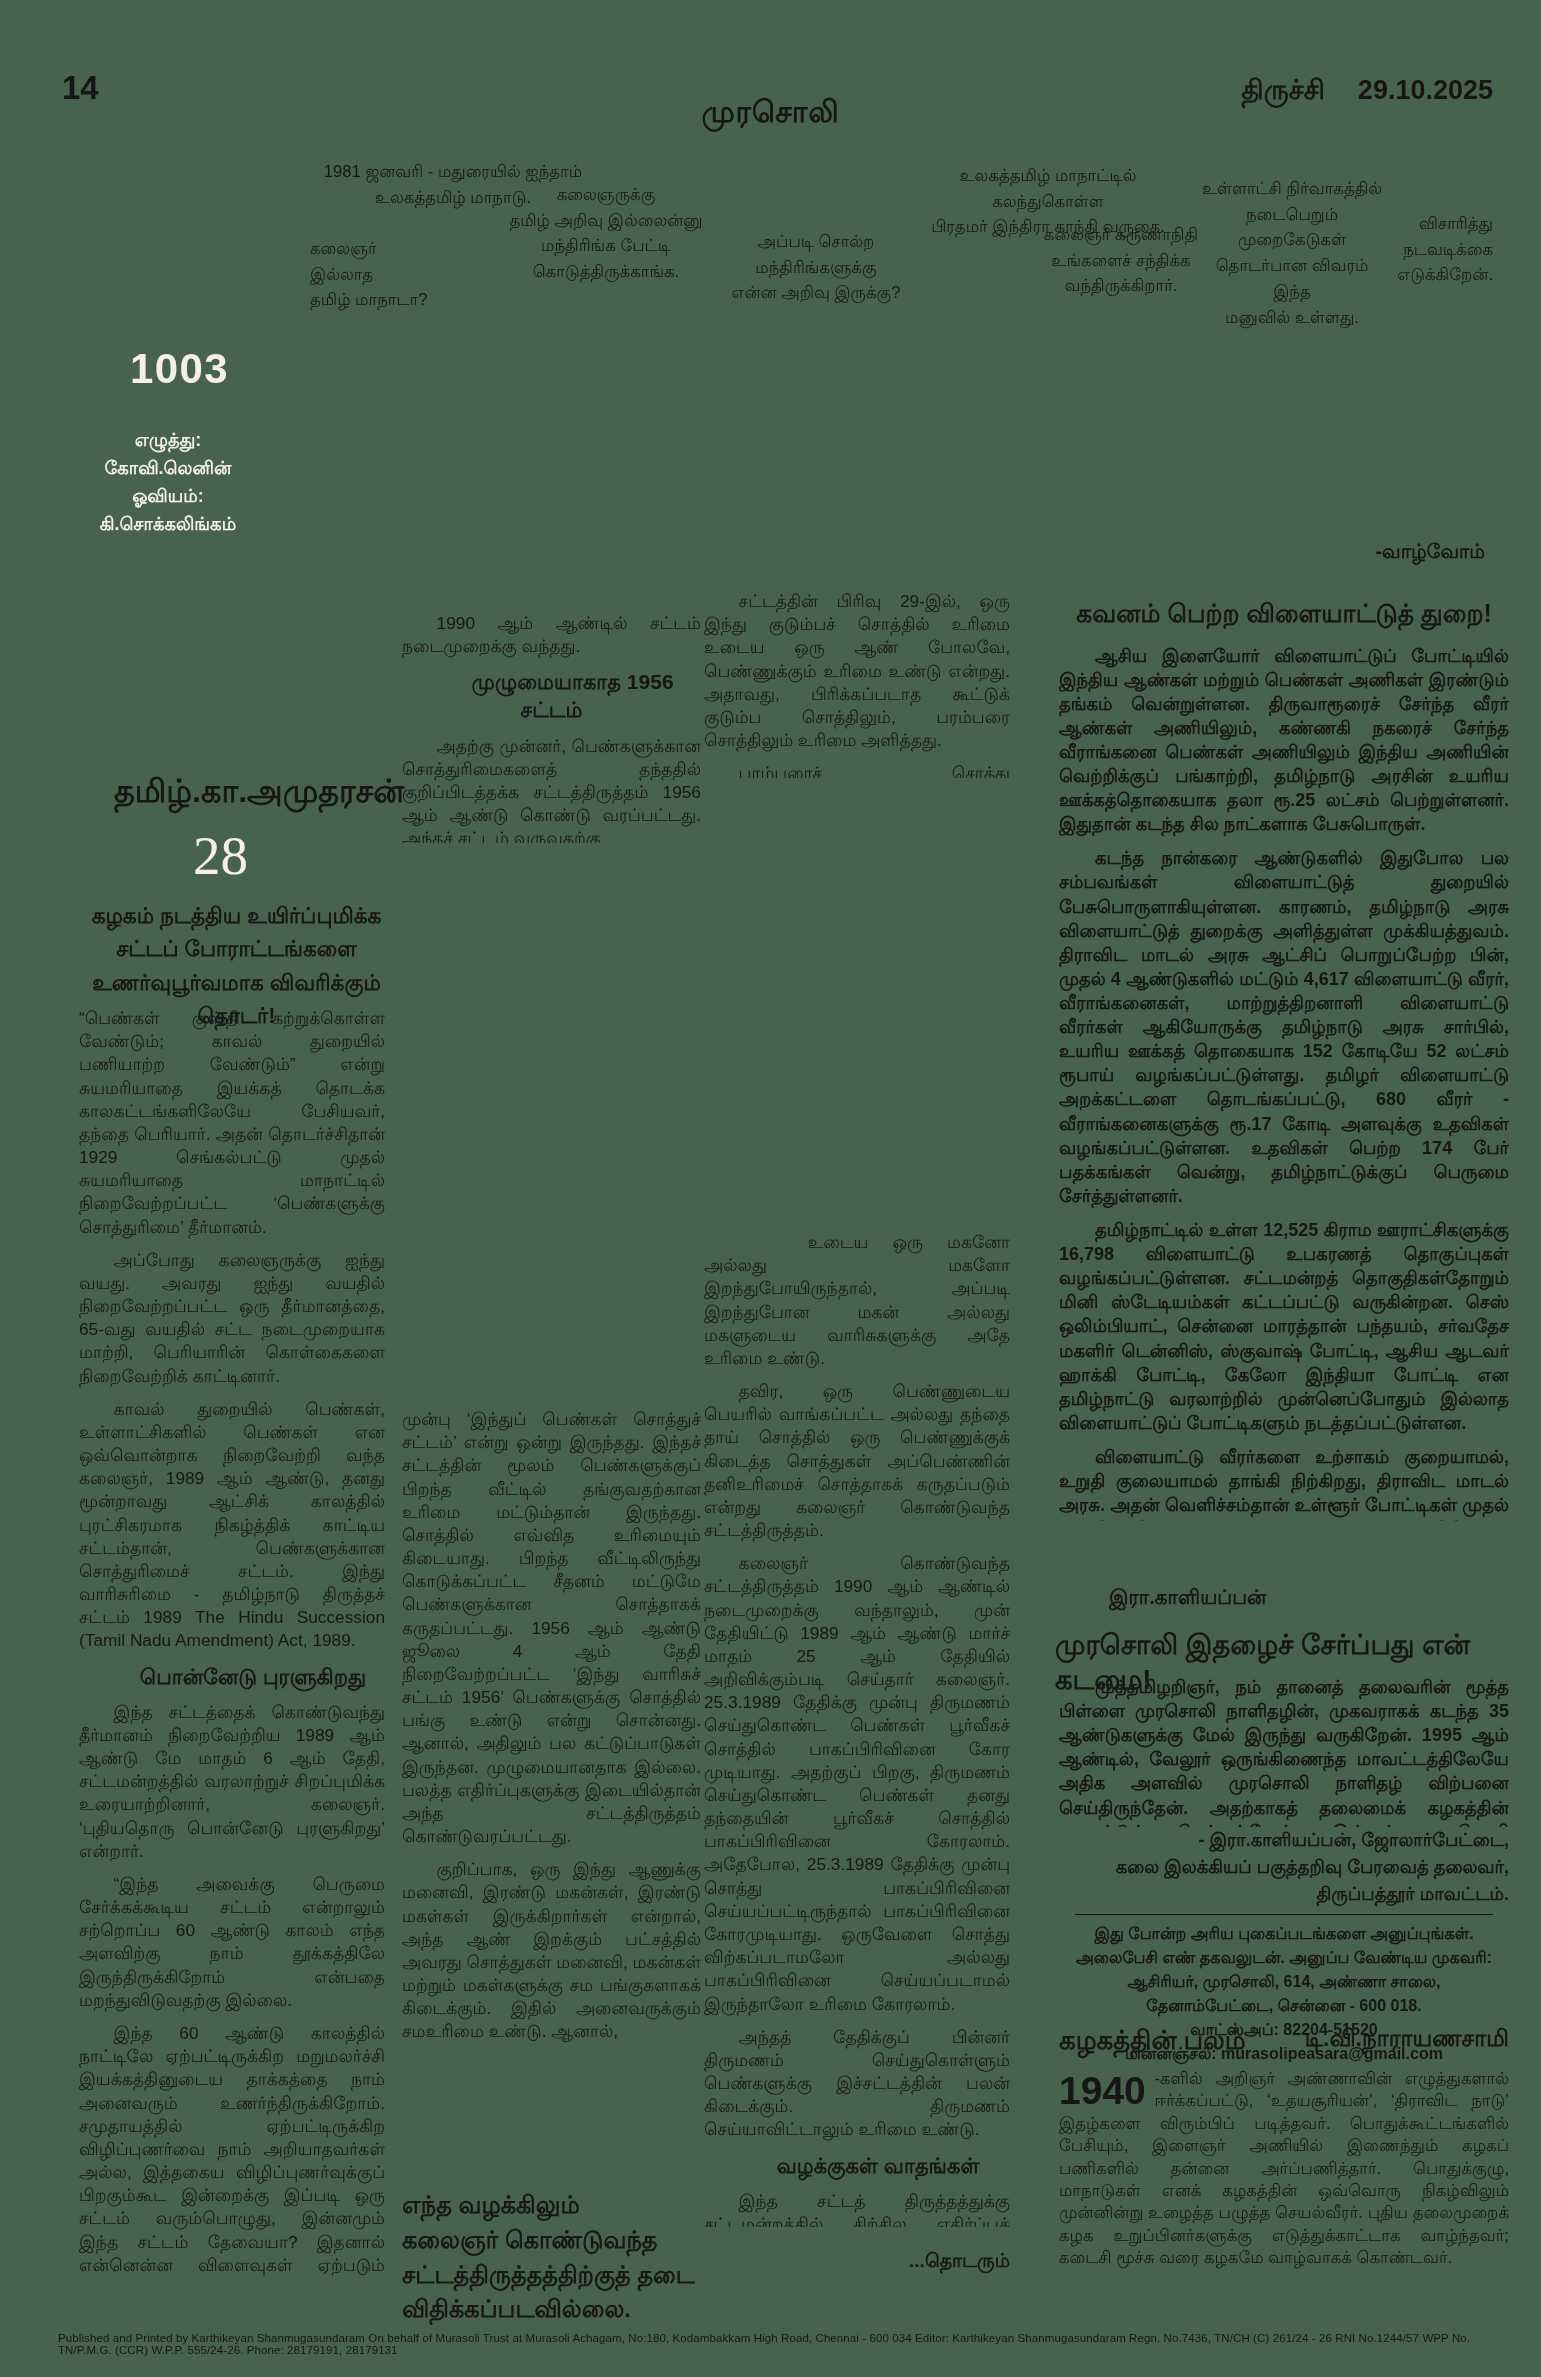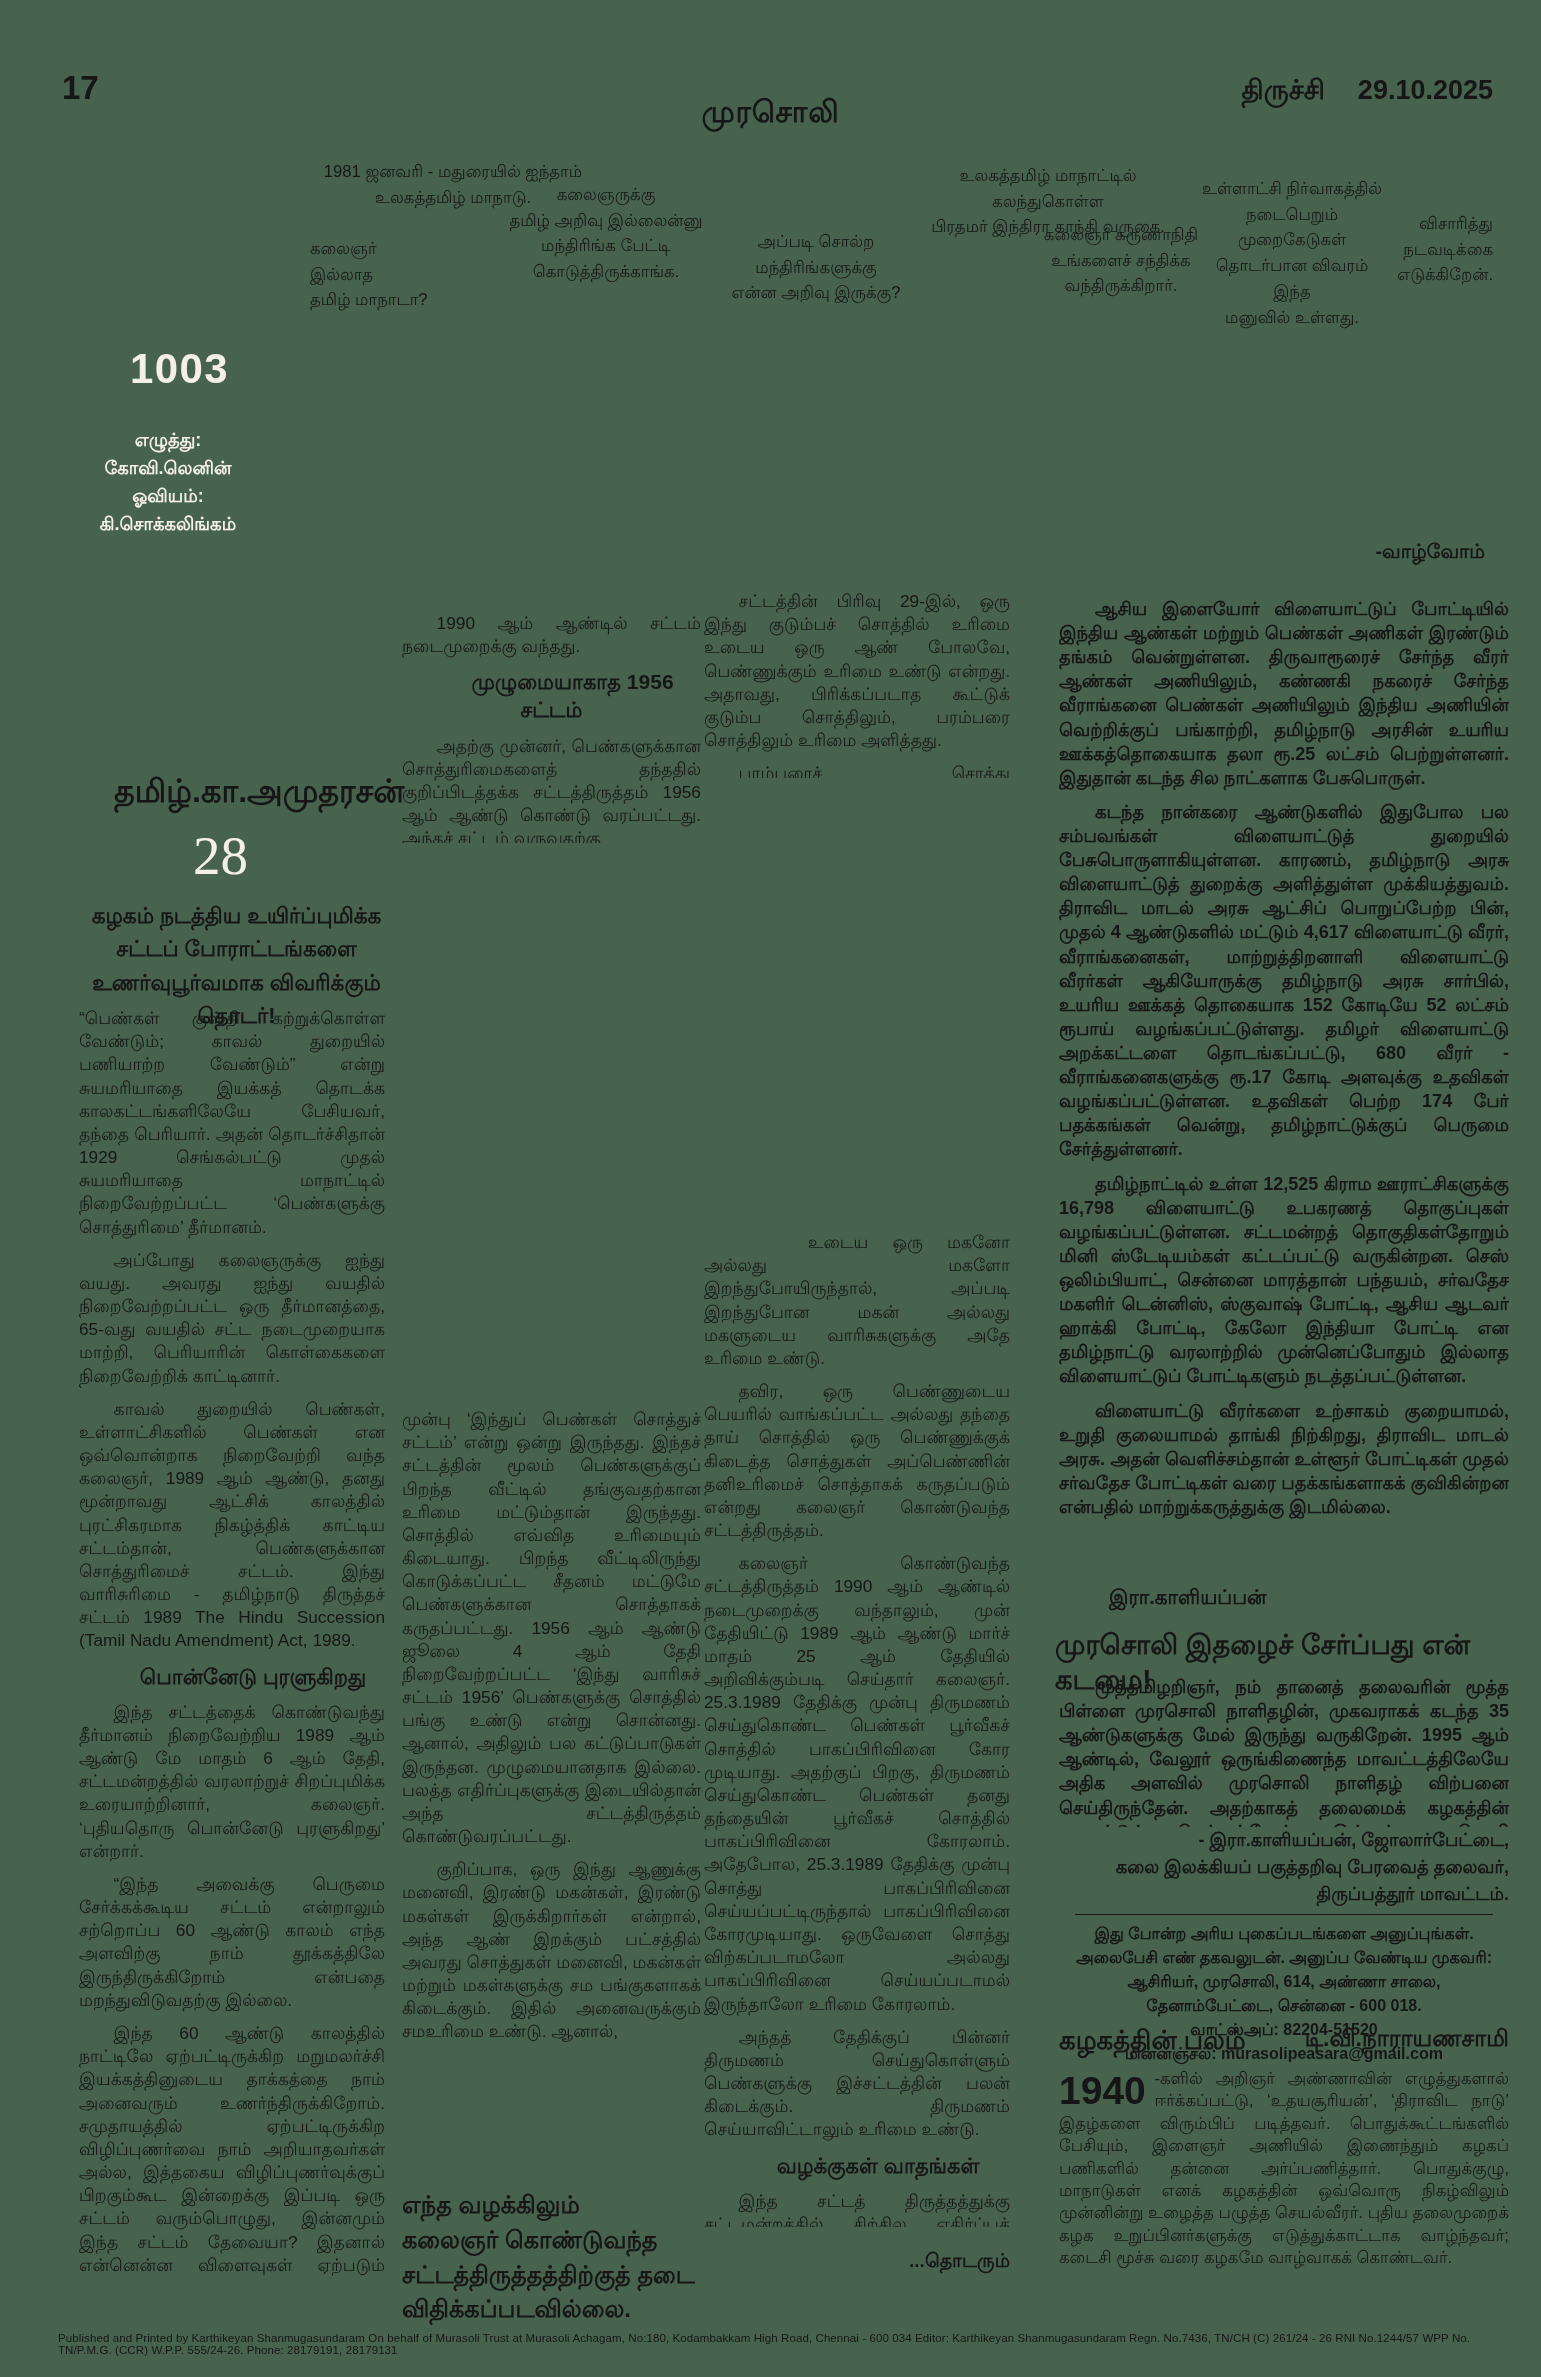--- a/index.html
+++ b/index.html
@@ -77,21 +77,21 @@
   .dropcap{float:left;font-size:39px;font-weight:bold;line-height:1;margin:2.9px 8.7px 0 0;}
 
   
   .footer{left:58px;top:2332px;width:1436px;font-size:11.5px;letter-spacing:0.1px;}
 </style>
 </head>
 <body>
 
 <div id="page">
 
-  <div class="abs hdr-num">17</div>
+  <div class="abs hdr-num">14</div>
   <div class="abs hdr-mast">முரசொலி</div>
   <div class="abs hdr-right">
     <span class="hdr-edition">திருச்சி</span><span>29.10.2025</span>
   </div>
 
   <div class="abs cap cap1 prelines">1981 ஜனவரி - மதுரையில் ஐந்தாம்
 உலகத்தமிழ் மாநாடு.</div>
   <div class="abs cap cap2 prelines">கலைஞருக்கு
 தமிழ் அறிவு இல்லைன்னு
 மந்திரிங்க பேட்டி
@@ -163,20 +163,21 @@
     <p>தவிர, ஒரு பெண்ணுடைய பெயரில் வாங்கப்பட்ட அல்லது தந்தை தாய் சொத்தில் ஒரு பெண்ணுக்குக் கிடைத்த சொத்துகள் அப்பெண்ணின் தனிஉரிமைச் சொத்தாகக் கருதப்படும் என்றது கலைஞர் கொண்டுவந்த சட்டத்திருத்தம்.</p>
     <p>கலைஞர் கொண்டுவந்த சட்டத்திருத்தம் 1990 ஆம் ஆண்டில் நடைமுறைக்கு வந்தாலும், முன் தேதியிட்டு 1989 ஆம் ஆண்டு மார்ச் மாதம் 25 ஆம் தேதியில் அறிவிக்கும்படி செய்தார் கலைஞர். 25.3.1989 தேதிக்கு முன்பு திருமணம் செய்துகொண்ட பெண்கள் பூர்வீகச் சொத்தில் பாகப்பிரிவினை கோர முடியாது. அதற்குப் பிறகு, திருமணம் செய்துகொண்ட பெண்கள் தனது தந்தையின் பூர்வீகச் சொத்தில் பாகப்பிரிவினை கோரலாம். அதேபோல, 25.3.1989 தேதிக்கு முன்பு சொத்து பாகப்பிரிவினை செய்யப்பட்டிருந்தால் பாகப்பிரிவினை கோரமுடியாது. ஒருவேளை சொத்து விற்கப்படாமலோ அல்லது பாகப்பிரிவினை செய்யப்படாமல் இருந்தாலோ உரிமை கோரலாம்.</p>
     <p>அந்தத் தேதிக்குப் பின்னர் திருமணம் செய்துகொள்ளும் பெண்களுக்கு இச்சட்டத்தின் பலன் கிடைக்கும். திருமணம் செய்யாவிட்டாலும் உரிமை உண்டு.</p>
     <p class="subhead">வழக்குகள் வாதங்கள்</p>
     <p>இந்த சட்டத் திருத்தத்துக்கு சட்டமன்றத்தில் சிற்சில எதிர்ப்புக் குரல்கள் மட்டுமே எழுந்தன. மக்கள் மன்றத்தில் பெண்கள் மிகப்பெரும் உரிமையைப் பெற்றனர். ஆனால், அதற்கும் சில எதிர்ப்பாளர்கள் இருந்தனர். சொத்துரிமை சார்ந்து பல வழக்குகள் நீதிமன்றங்களில் தாக்கல் செய்யப்பட்டன. அதே நேரத்தில், தமிழ்நாடு அரசின் சட்டம் செல்லாது என்று சில வழக்குகள் தாக்கல் செய்யப்பட்டன.</p>
 
   </div>
   <div class="abs tobecont">...தொடரும்</div>
 
   <div class="abs colblock sports">
+    <p class="head">கவனம் பெற்ற விளையாட்டுத் துறை!</p>
     <p>ஆசிய இளையோர் விளையாட்டுப் போட்டியில் இந்திய ஆண்கள் மற்றும் பெண்கள் அணிகள் இரண்டும் தங்கம் வென்றுள்ளன. திருவாரூரைச் சேர்ந்த வீரர் ஆண்கள் அணியிலும், கண்ணகி நகரைச் சேர்ந்த வீராங்கனை பெண்கள் அணியிலும் இந்திய அணியின் வெற்றிக்குப் பங்காற்றி, தமிழ்நாடு அரசின் உயரிய ஊக்கத்தொகையாக தலா ரூ.25 லட்சம் பெற்றுள்ளனர். இதுதான் கடந்த சில நாட்களாக பேசுபொருள்.</p>
     <p>கடந்த நான்கரை ஆண்டுகளில் இதுபோல பல சம்பவங்கள் விளையாட்டுத் துறையில் பேசுபொருளாகியுள்ளன. காரணம், தமிழ்நாடு அரசு விளையாட்டுத் துறைக்கு அளித்துள்ள முக்கியத்துவம். திராவிட மாடல் அரசு ஆட்சிப் பொறுப்பேற்ற பின், முதல் 4 ஆண்டுகளில் மட்டும் 4,617 விளையாட்டு வீரர், வீராங்கனைகள், மாற்றுத்திறனாளி விளையாட்டு வீரர்கள் ஆகியோருக்கு தமிழ்நாடு அரசு சார்பில், உயரிய ஊக்கத் தொகையாக 152 கோடியே 52 லட்சம் ரூபாய் வழங்கப்பட்டுள்ளது. தமிழர் விளையாட்டு அறக்கட்டளை தொடங்கப்பட்டு, 680 வீரர் - வீராங்கனைகளுக்கு ரூ.17 கோடி அளவுக்கு உதவிகள் வழங்கப்பட்டுள்ளன. உதவிகள் பெற்ற 174 பேர் பதக்கங்கள் வென்று, தமிழ்நாட்டுக்குப் பெருமை சேர்த்துள்ளனர்.</p>
     <p>தமிழ்நாட்டில் உள்ள 12,525 கிராம ஊராட்சிகளுக்கு 16,798 விளையாட்டு உபகரணத் தொகுப்புகள் வழங்கப்பட்டுள்ளன. சட்டமன்றத் தொகுதிகள்தோறும் மினி ஸ்டேடியம்கள் கட்டப்பட்டு வருகின்றன. செஸ் ஒலிம்பியாட், சென்னை மாரத்தான் பந்தயம், சர்வதேச மகளிர் டென்னிஸ், ஸ்குவாஷ் போட்டி, ஆசிய ஆடவர் ஹாக்கி போட்டி, கேலோ இந்தியா போட்டி என தமிழ்நாட்டு வரலாற்றில் முன்னெப்போதும் இல்லாத விளையாட்டுப் போட்டிகளும் நடத்தப்பட்டுள்ளன.</p>
     <p>விளையாட்டு வீரர்களை உற்சாகம் குறையாமல், உறுதி குலையாமல் தாங்கி நிற்கிறது, திராவிட மாடல் அரசு. அதன் வெளிச்சம்தான் உள்ளூர் போட்டிகள் முதல் சர்வதேச போட்டிகள் வரை பதக்கங்களாகக் குவிகின்றன என்பதில் மாற்றுக்கருத்துக்கு இடமில்லை.</p>
   </div>
 
   <div class="abs letter-writer">இரா.காளியப்பன்</div>
   <div class="abs letter-head">முரசொலி இதழைச் சேர்ப்பது என் கடமை!</div>
   <div class="abs colblock letter-body">
     <p>முத்தமிழறிஞர், நம் தானைத் தலைவரின் மூத்த பிள்ளை முரசொலி நாளிதழின், முகவராகக் கடந்த 35 ஆண்டுகளுக்கு மேல் இருந்து வருகிறேன். 1995 ஆம் ஆண்டில், வேலூர் ஒருங்கிணைந்த மாவட்டத்திலேயே அதிக அளவில் முரசொலி நாளிதழ் விற்பனை செய்திருந்தேன். அதற்காகத் தலைமைக் கழகத்தின் பாராட்டும் பெற்றுள்ளேன். இன்றும் முரசொலி நாளிதழுக்குச் சந்தா சேர்ப்பதை என் கடமை போலச் செய்கிறேன்.</p>

